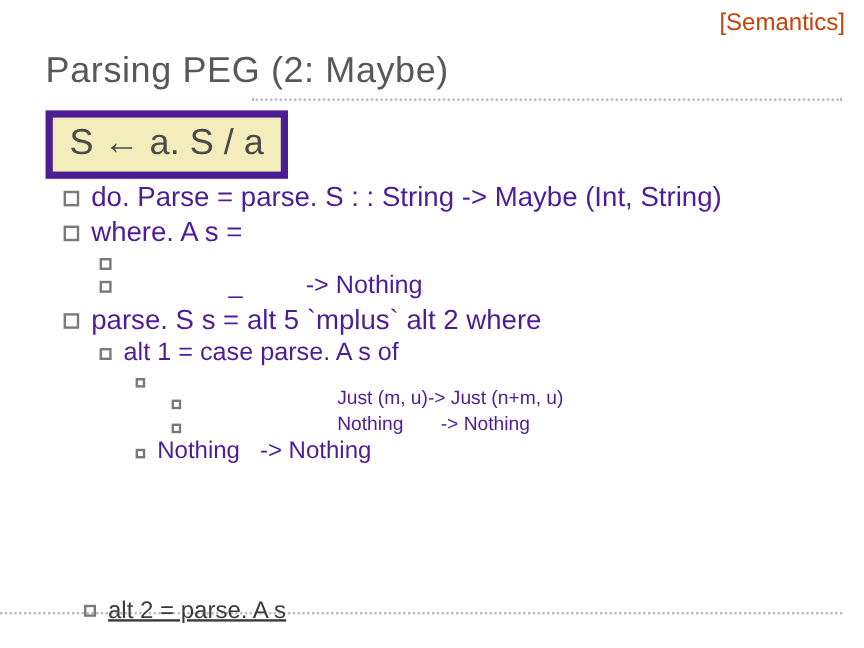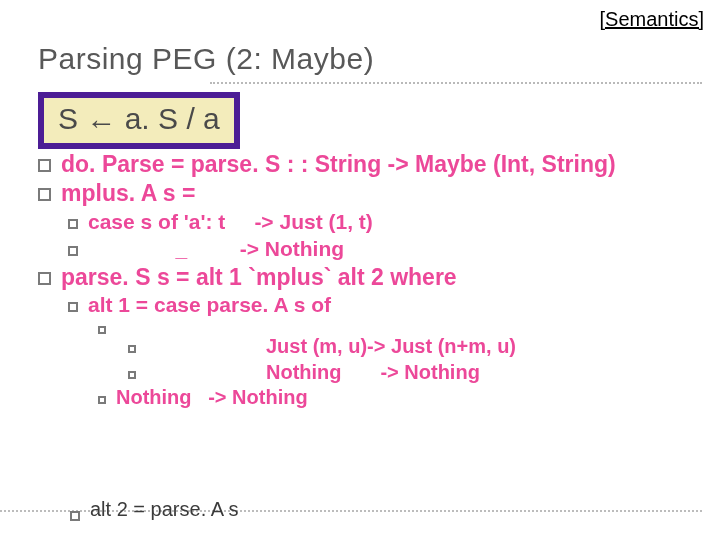--- a/index.html
+++ b/index.html
@@ -15,22 +15,21 @@
   .slide {
     position: relative;
     width: 720px;
     height: 540px;
     box-sizing: border-box;
   }
   .top-link {
     position: absolute;
     top: 8px;
     right: 16px;
-    color: #000000;
-    text-decoration: underline;
+    color: #c2410c;
     font-size: 20px;
   }
   .title {
     position: absolute;
     top: 42px;
     left: 38px;
     font-size: 30px;
     letter-spacing: 0.5px;
     color: #585858;
   }
@@ -50,26 +49,25 @@
     background: #f3ecbb;
     padding: 4px 14px 6px 14px;
     font-size: 30px;
     color: #4a4a4a;
     line-height: 1.15;
     white-space: pre;
   }
   .body {
     position: absolute;
     top: 150px;
-    left: 38px;
+    left: 53px;
     right: 18px;
     font-size: 23px;
     line-height: 1.28;
-    color: #ec4899;
-    font-weight: bold;
+    color: #4c1d95;
   }
   .row {
     display: flex;
     align-items: baseline;
     flex-wrap: nowrap;
   }
   .sq {
     display: inline-block;
     width: 13px;
     height: 13px;
@@ -86,37 +84,38 @@
     margin-top: 6px;
   }
   .sq.tiny {
     width: 8px;
     height: 8px;
     border-width: 2px;
     margin-top: 7px;
   }
   .ind1 { padding-left: 30px; font-size: 21px; }
   .ind2 { padding-left: 60px; font-size: 20px; }
-  .ind3 { padding-left: 90px; font-size: 20px; }
+  .ind3 { padding-left: 90px; font-size: 16px; align-items: center; }
   .mono { white-space: pre; }
   .dash {
     position: absolute;
     left: 0px;
     right: 18px;
     top: 510px;
     border-top: 2px dotted #bcbcbc;
     height: 0;
   }
   .alt2-row {
     position: absolute;
     top:498px;
     left: 70px;
     display:flex;
-    align-items:flex-end;
+    align-items:flex-start;
     font-size:20px;
+    text-decoration:underline;
   }
 </style>
 </head>
 <body>
 
 <div class="slide">
 
   <a class="top-link">[Semantics]</a>
 
   <div class="title">Parsing PEG (2: Maybe)</div>
@@ -126,36 +125,35 @@
 
   <div class="body">
 
     <div class="row">
       <span class="sq"></span>
       <span class="mono">do. Parse = parse. S : : String -&gt; Maybe (Int, String)</span>
     </div>
 
     <div class="row">
       <span class="sq"></span>
-      <span class="mono">mplus. A s =</span>
+      <span class="mono">where. A s =</span>
     </div>
 
     <div class="row ind1">
       <span class="sq small"></span>
-      <span class="mono">case s of 'a': t     -&gt; Just (1, t)</span>
     </div>
 
     <div class="row ind1">
       <span class="sq small"></span>
       <span class="mono">               _         -&gt; Nothing</span>
     </div>
 
     <div class="row">
       <span class="sq"></span>
-      <span class="mono">parse. S s = alt 1 `mplus` alt 2 where</span>
+      <span class="mono">parse. S s = alt 5 `mplus` alt 2 where</span>
     </div>
 
     <div class="row ind1">
       <span class="sq small"></span>
       <span class="mono">alt 1 = case parse. A s of</span>
     </div>
 
     <div class="row ind2">
       <span class="sq tiny"></span>
     </div>

